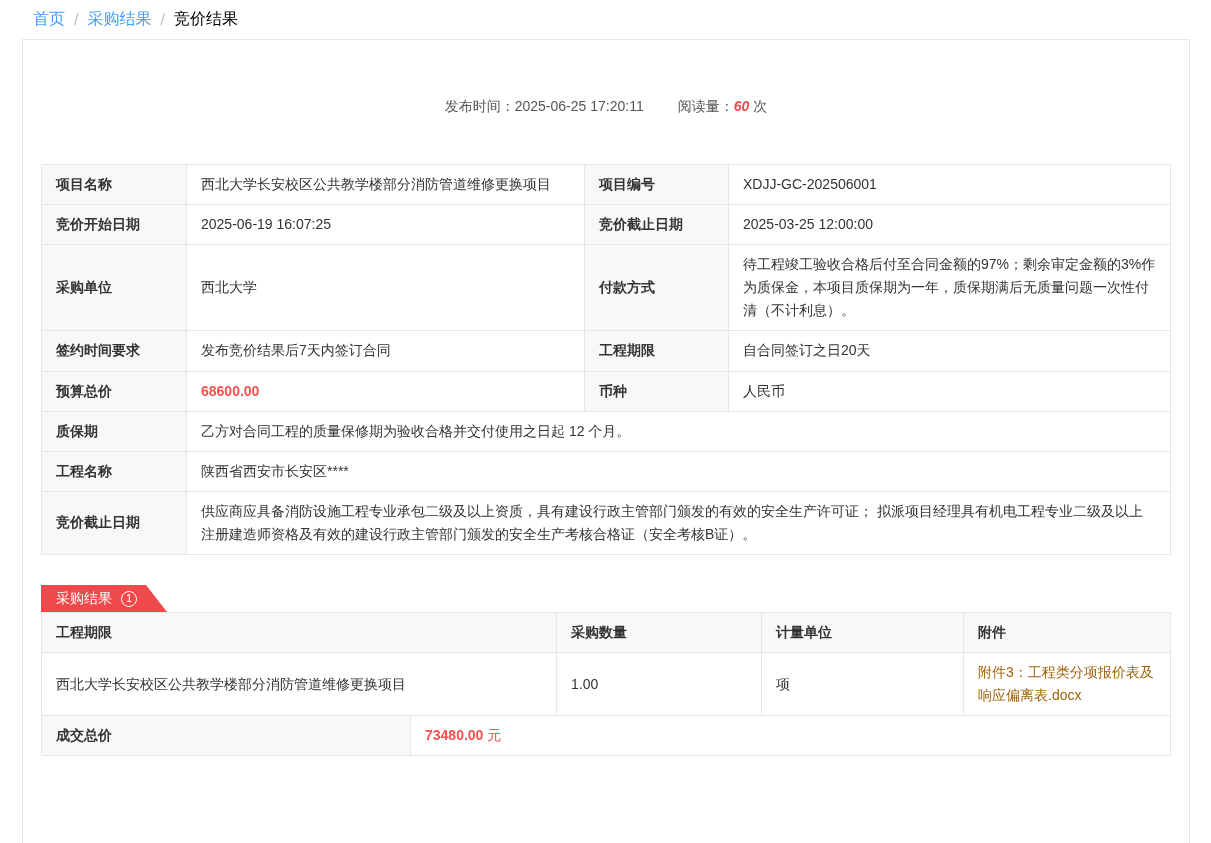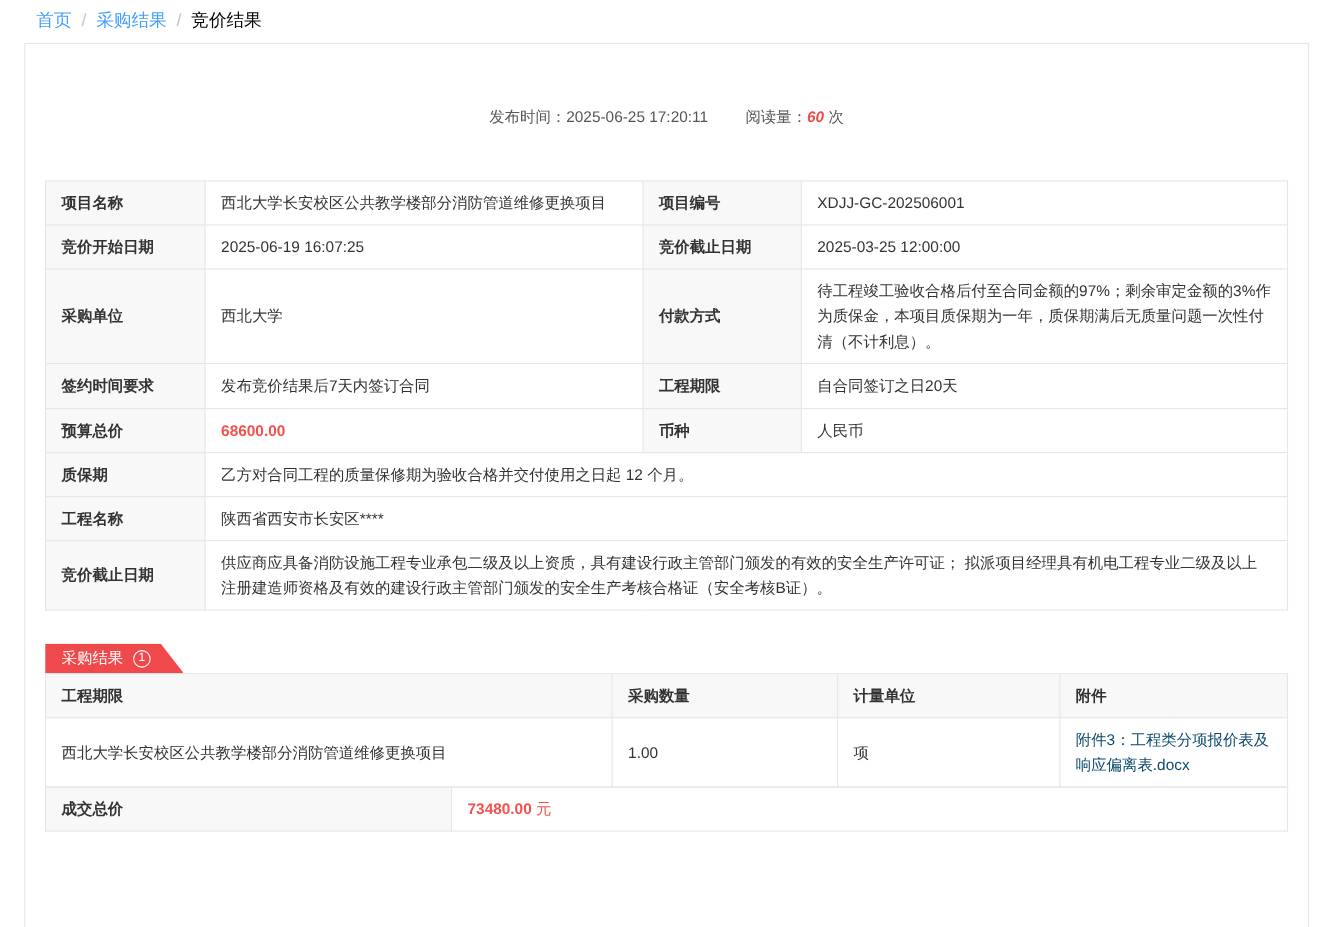--- a/index.html
+++ b/index.html
@@ -86,21 +86,21 @@
   }
   .tag-circle {
     width: 16px; height: 16px;
     border: 1px solid #fff;
     border-radius: 50%;
     display: inline-flex; align-items: center; justify-content: center;
     font-size: 11px; line-height: 1;
   }
   .result-table th { height: 34px; }
   .result-table td { height: 56px; }
-  .attachment-link { color: #0c4a6e; text-decoration: none; cursor: pointer; }
+  .attachment-link { color: #a16207; text-decoration: none; cursor: pointer; }
   .summary-table { margin-top: -1px; }
   .summary-table td { height: 36px; }
 </style>
 </head>
 <body>
 
 <div class="breadcrumb">
   <a>首页</a>
   <span class="sep">/</span>
   <a>采购结果</a>

